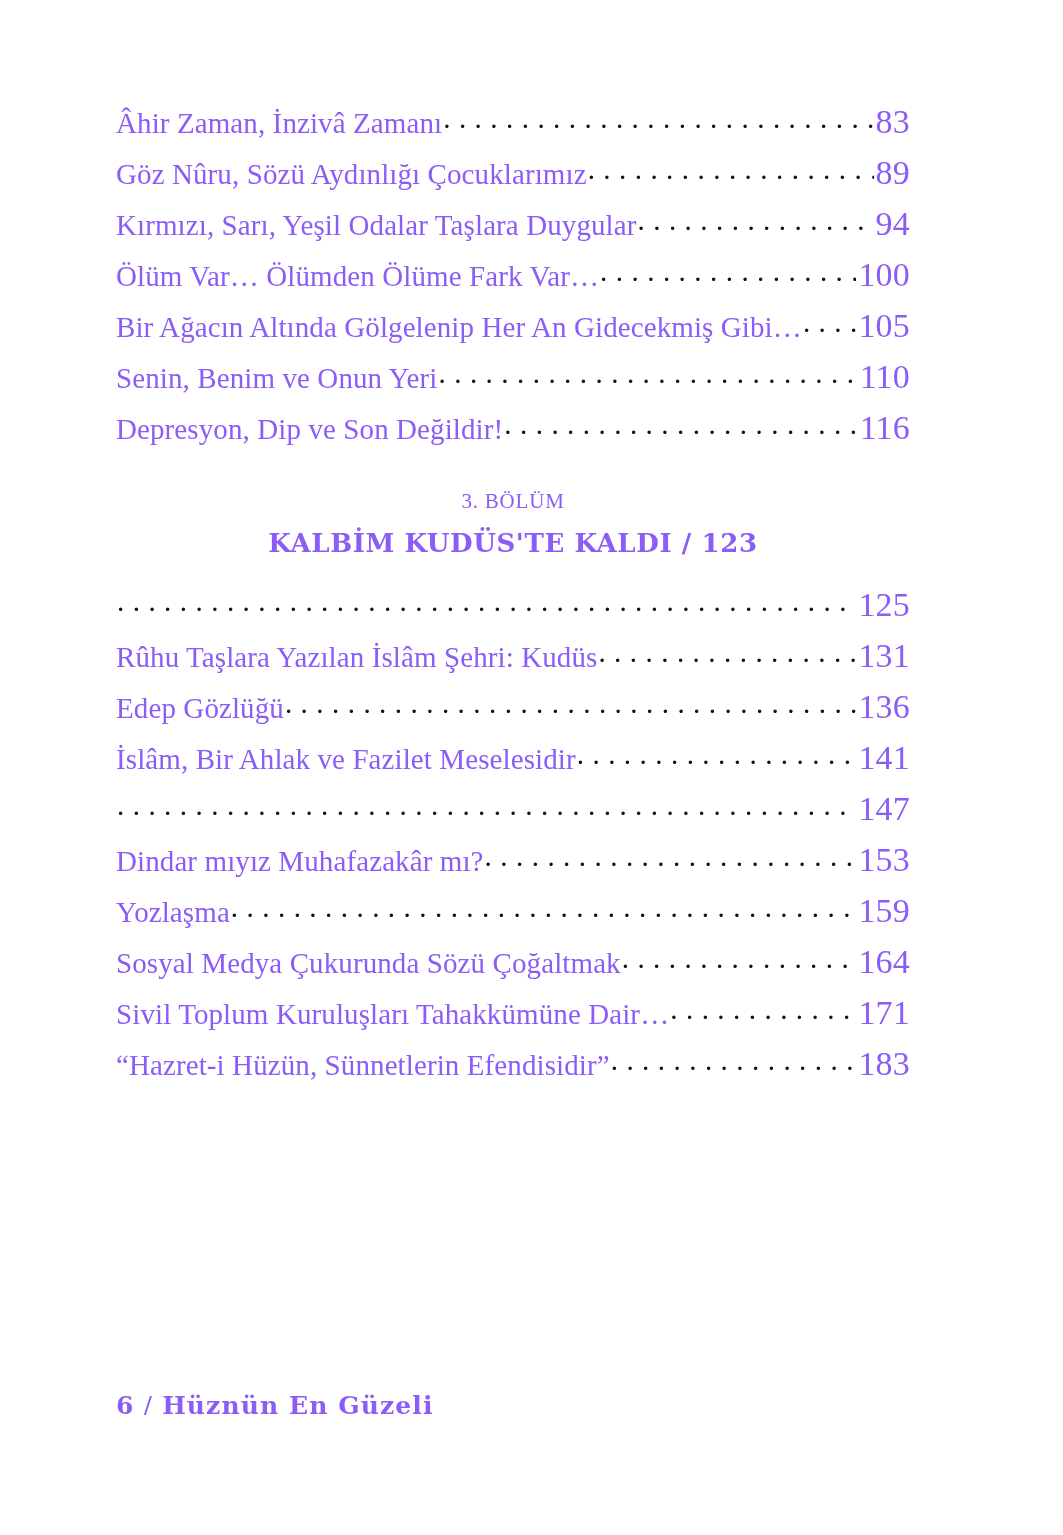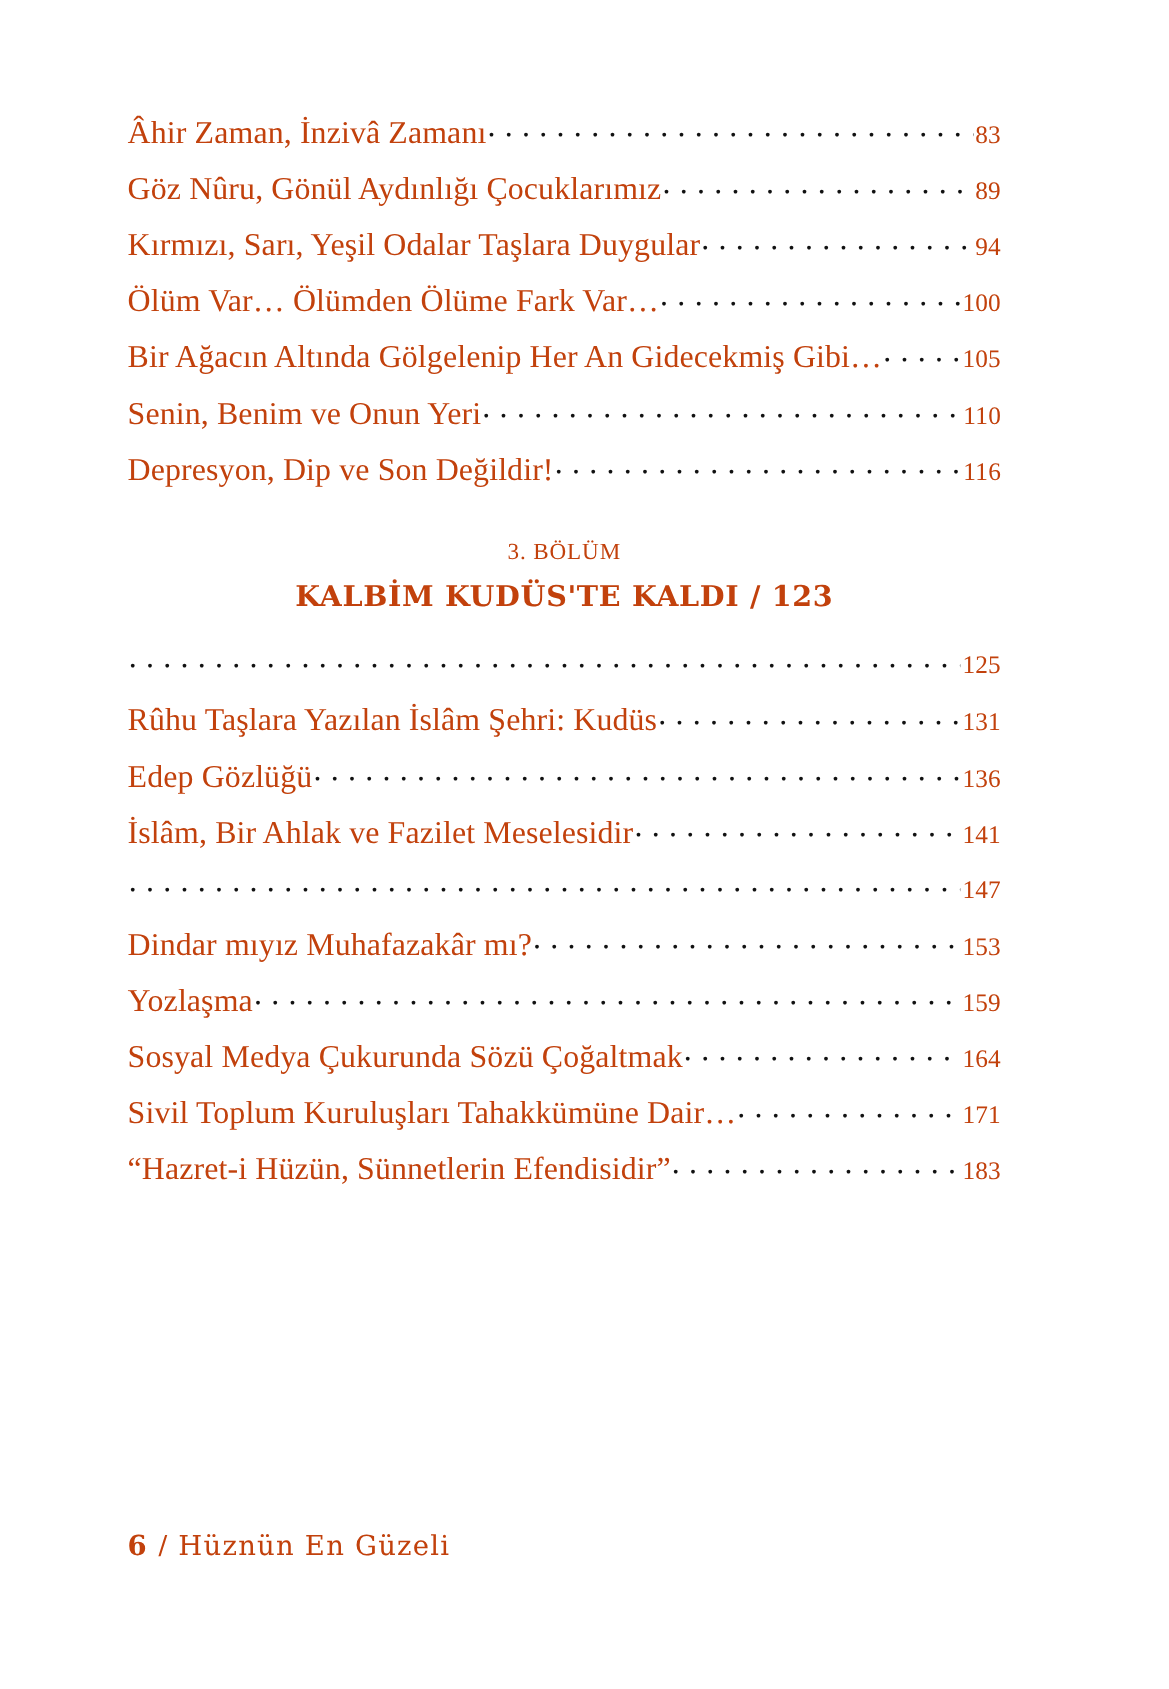--- a/index.html
+++ b/index.html
@@ -9,21 +9,21 @@
     background: #ffffff;
   }
 
   .page {
     position: relative;
     width: 1063px;
     height: 1415px;
     background: #ffffff;
     overflow: hidden;
     font-family: "Liberation Serif", "DejaVu Serif", serif;
-    color: #c2410c;
+    color: #8b5cf6;
     -webkit-font-smoothing: antialiased;
   }
 
   .toc-body {
     position: absolute;
     left: 116px;
     top: 96px;
     width: 794px;
   }
 
@@ -61,21 +61,21 @@
     white-space: nowrap;
     font-size: 29px;
     letter-spacing: 0.6px;
     line-height: 1;
     color: #111111;
   }
 
   .toc-page {
     flex: 0 0 auto;
     text-align: right;
-    font-size: 23px;
+    font-size: 34px;
     letter-spacing: 0.2px;
     padding-left: 1px;
   }
 
   
   .chapter-block {
     width: 794px;
     text-align: center;
     padding-top: 28px;
     padding-bottom: 14px;
@@ -110,38 +110,38 @@
 
   .footer-number {
     font-weight: bold;
   }
 
   .footer-sep {
     font-weight: normal;
   }
 
   .footer-book {
-    font-weight: normal;
+    font-weight: bold;
   }
 </style>
 </head>
 <body>
 
 <div class="page">
 
   <div class="toc-body">
 
     <div id="group-one">
         <div class="toc-entry">
           <span class="toc-title">Âhir Zaman, İnzivâ Zamanı</span>
           <span class="toc-leader"></span>
           <span class="toc-page">83</span>
         </div>
         <div class="toc-entry">
-          <span class="toc-title">Göz Nûru, Gönül Aydınlığı Çocuklarımız</span>
+          <span class="toc-title">Göz Nûru, Sözü Aydınlığı Çocuklarımız</span>
           <span class="toc-leader"></span>
           <span class="toc-page">89</span>
         </div>
         <div class="toc-entry">
           <span class="toc-title">Kırmızı, Sarı, Yeşil Odalar Taşlara Duygular</span>
           <span class="toc-leader"></span>
           <span class="toc-page">94</span>
         </div>
         <div class="toc-entry">
           <span class="toc-title">Ölüm Var… Ölümden Ölüme Fark Var…</span>

